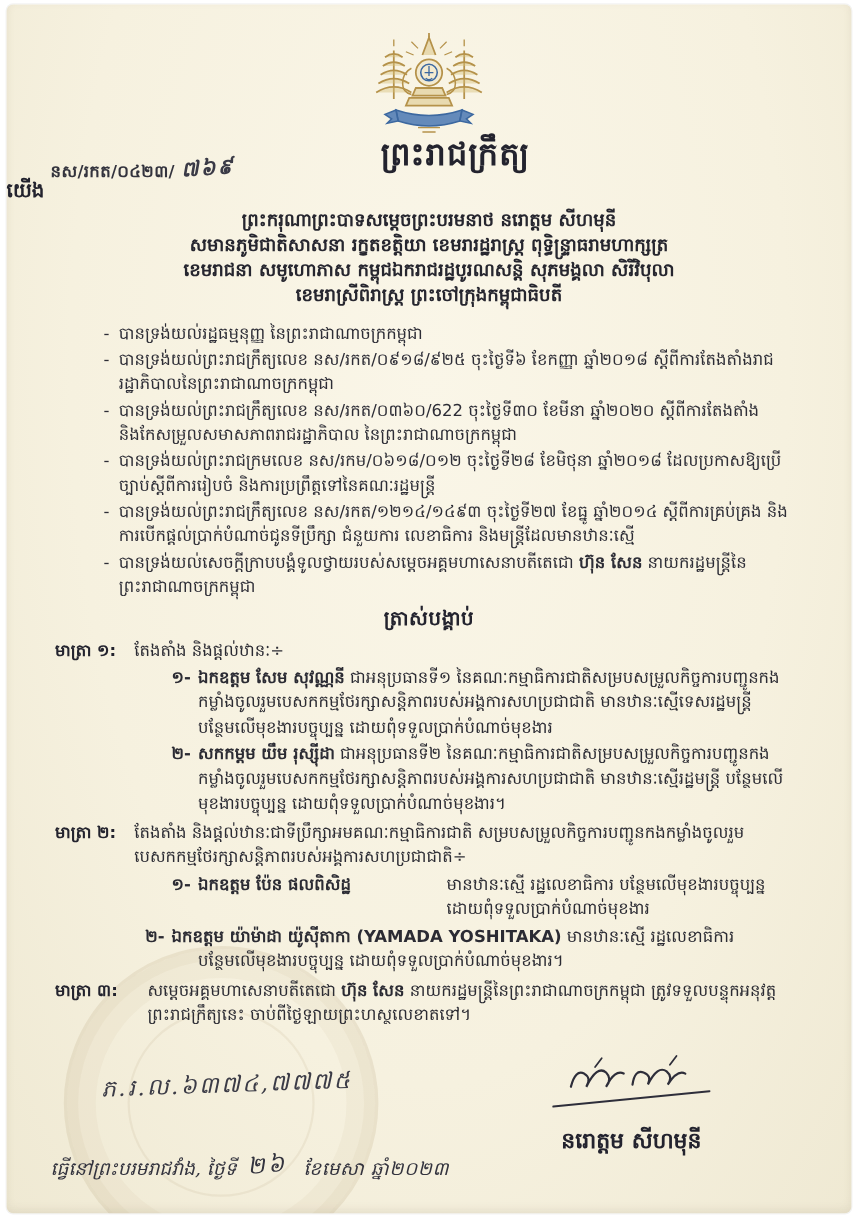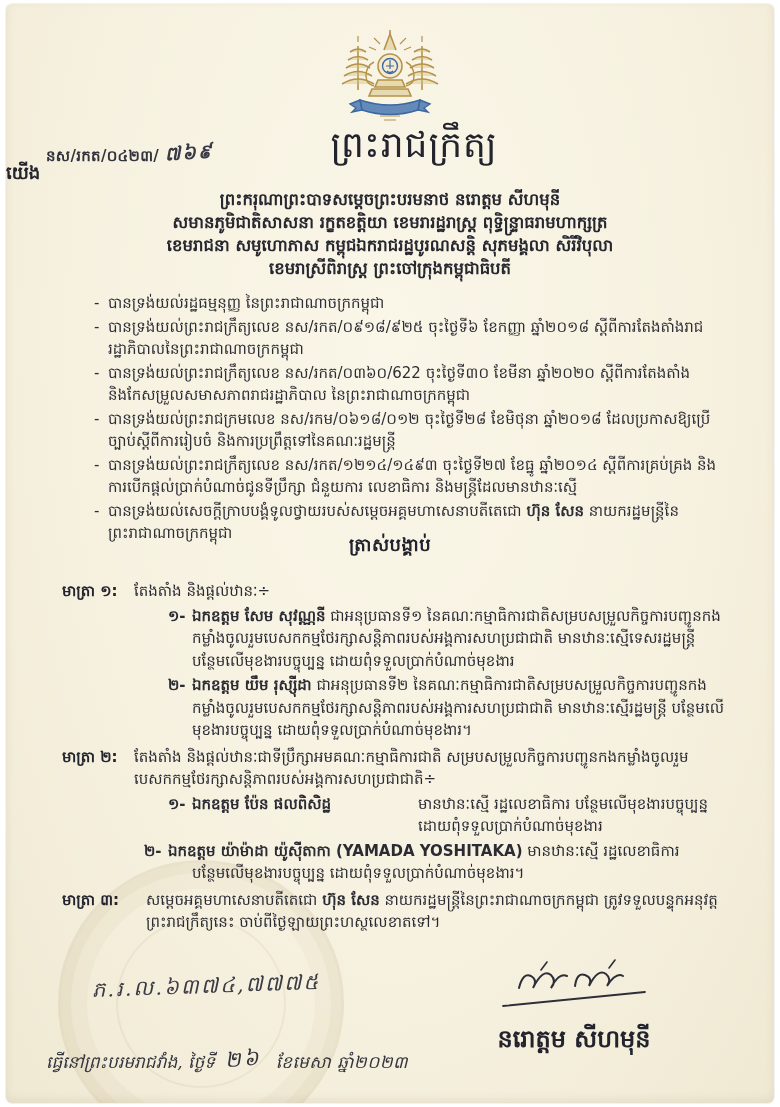--- a/index.html
+++ b/index.html
@@ -22,66 +22,66 @@
   .ref-hand {
     display: inline-block; font-family: "DejaVu Serif", serif; font-style: italic;
     font-size: 19px; color: #3a3a46; transform: rotate(-4deg) translateY(-2px);
     margin-left: 6px; letter-spacing: 2px;
   }
 
   .emblem-wrap { position: absolute; left: 0; right: 0; top: 24px; text-align: center; }
 
   .doc-title {
     position: absolute; left: 0; right: 0; top: 118px; text-align: center;
-    font-size: 36px; font-weight: 400; color: #23232e; letter-spacing: 1px; padding-left: 48px;
+    font-size: 29px; font-weight: 700; color: #23232e; letter-spacing: 1px; padding-left: 48px;
   }
   .doc-we {
     position: absolute; left: 0; right: 0; top: 157px; 
     font-size: 18px; font-weight: 700; color: #23232e;
   }
 
   .royal-title {
     position: absolute; left: 40px; right: 40px; top: 184px; text-align: center;
     font-weight: 700; font-size: 16.5px; line-height: 23px; color: #26262f;
   }
 
   .preamble {
     position: absolute; left: 88px; right: 52px; top: 288px;
     font-size: 15px; line-height: 22.5px; color: #2d2d36;
   }
   .preamble .li { position: relative; padding-left: 14px; margin-bottom: 1px; }
   .preamble .li::before { content: "-"; position: absolute; left: 0; top: 0; color: #2d2d36; }
   .bold-name { font-weight: 700; }
 
   .order-heading {
-    position: absolute; left: 0; right: 0; top: 529px; text-align: center;
+    position: absolute; left: 0; right: 0; top: 546px; text-align: center;
     font-size: 18px; font-weight: 700; color: #23232e; letter-spacing: 0.5px;
   }
 
-  .articles { position: absolute; left: 56px; right: 50px; top: 576px; font-size: 15px; line-height: 22.5px; }
+  .articles { position: absolute; left: 44px; right: 50px; top: 576px; font-size: 15px; line-height: 22.5px; }
   .article { display: flex; margin-bottom: 2px; }
   .article-label { flex: 0 0 72px; font-weight: 700; color: #23232e; }
   .article-body { flex: 1; }
   .article-items { margin-top: 1px; }
   .article-item { position: relative; padding-left: 58px; margin-top: 2px; }
   .item-no { position: absolute; left: 34px; font-weight: 700; }
   .pair-item { display: flex; padding-left: 34px; margin-top: 2px; }
   .pair-no { flex: 0 0 24px; font-weight: 700; }
   .pair-name { flex: 0 0 226px; font-weight: 700; }
   .pair-text { flex: 1; }
 
   .closing { position: absolute; left: 40px; right: 50px; top: 950px; height: 120px; }
   .hand-note {
     position: absolute; left: 46px; top: 18px;
     font-family: "DejaVu Serif", serif; font-style: italic; font-size: 21px;
     color: #3b3b46; letter-spacing: 2px; transform: rotate(-2deg);
   }
   .sign-block { position: absolute; right: 40px; top: 0; text-align: center; width: 220px; }
   .sign-script { display: block; margin: 0 auto; }
-  .signatory-name { font-size: 24px; font-weight: 700; color: #23232e; margin-top: 8px; }
+  .signatory-name { font-size: 20px; font-weight: 700; color: #23232e; margin-top: 8px; }
 
   .date-line {
     position: absolute; left: 40px; top: 1043px;
     font-family: "DejaVu Serif", serif; font-style: italic; font-size: 17px; color: #33333e;
   }
   .date-hand {
     display: inline-block; font-size: 21px; transform: rotate(-5deg) translateY(-2px);
     margin: 0 14px 0 10px; letter-spacing: 3px;
   }
   .date-rest { letter-spacing: 0.5px; }
@@ -199,21 +199,21 @@
 
     <div class="article">
       <div class="article-label">មាត្រា ១:</div>
       <div class="article-body">
         <div>តែងតាំង និងផ្តល់ឋានៈ÷</div>
         <div class="article-items">
           <div class="article-item">
             <span class="item-no">១-</span><span class="bold-name">ឯកឧត្តម សែម សុវណ្ណនី</span><span> ជាអនុប្រធានទី១ នៃគណៈកម្មាធិការជាតិសម្របសម្រួលកិច្ចការបញ្ជូនកងកម្លាំងចូលរួមបេសកកម្មថែរក្សាសន្តិភាពរបស់អង្គការសហប្រជាជាតិ មានឋានៈស្មើទេសរដ្ឋមន្ត្រី បន្ថែមលើមុខងារបច្ចុប្បន្ន ដោយពុំទទួលប្រាក់បំណាច់មុខងារ</span>
           </div>
           <div class="article-item">
-            <span class="item-no">២-</span><span class="bold-name">ឯកឧត្តម យឹម រុស្ស៊ីដា</span><span> ជាអនុប្រធានទី២ នៃគណៈកម្មាធិការជាតិសម្របសម្រួលកិច្ចការបញ្ជូនកងកម្លាំងចូលរួមបេសកកម្មថែរក្សាសន្តិភាពរបស់អង្គការសហប្រជាជាតិ មានឋានៈស្មើរដ្ឋមន្ត្រី បន្ថែមលើមុខងារបច្ចុប្បន្ន ដោយពុំទទួលប្រាក់បំណាច់មុខងារ។</span>
+            <span class="item-no">២-</span><span class="bold-name">សកកម្តម យឹម រុស្ស៊ីដា</span><span> ជាអនុប្រធានទី២ នៃគណៈកម្មាធិការជាតិសម្របសម្រួលកិច្ចការបញ្ជូនកងកម្លាំងចូលរួមបេសកកម្មថែរក្សាសន្តិភាពរបស់អង្គការសហប្រជាជាតិ មានឋានៈស្មើរដ្ឋមន្ត្រី បន្ថែមលើមុខងារបច្ចុប្បន្ន ដោយពុំទទួលប្រាក់បំណាច់មុខងារ។</span>
           </div>
         </div>
       </div>
     </div>
 
     <div class="article" style="margin-top:4px;">
       <div class="article-label">មាត្រា ២:</div>
       <div class="article-body">
         <div>តែងតាំង និងផ្តល់ឋានៈជាទីប្រឹក្សាអមគណៈកម្មាធិការជាតិ សម្របសម្រួលកិច្ចការបញ្ជូនកងកម្លាំងចូលរួមបេសកកម្មថែរក្សាសន្តិភាពរបស់អង្គការសហប្រជាជាតិ÷</div>
         <div class="article-items">

